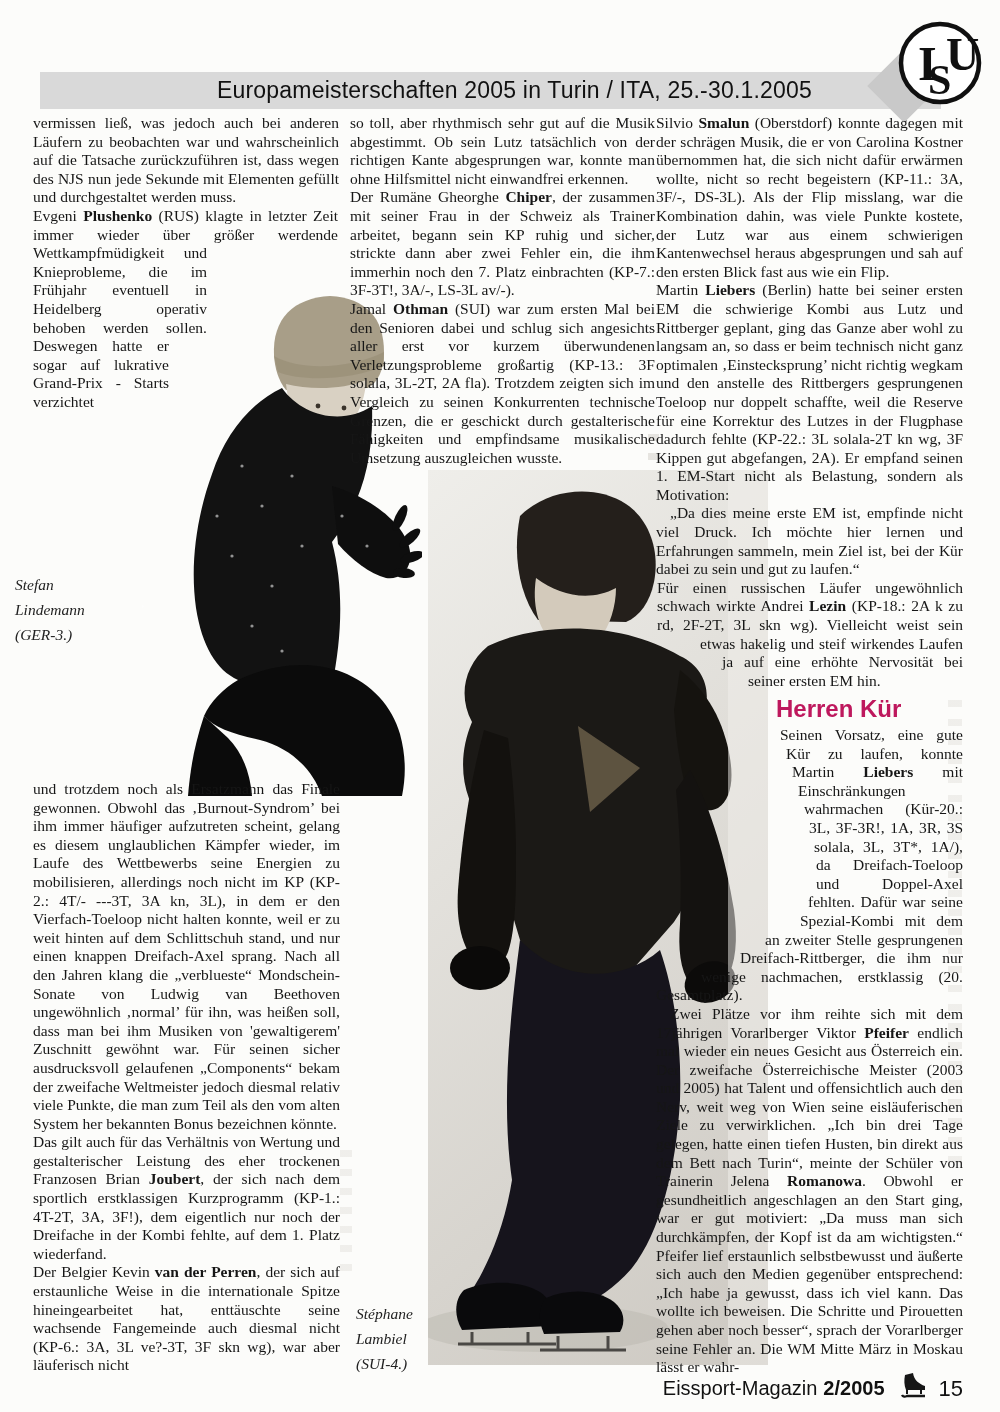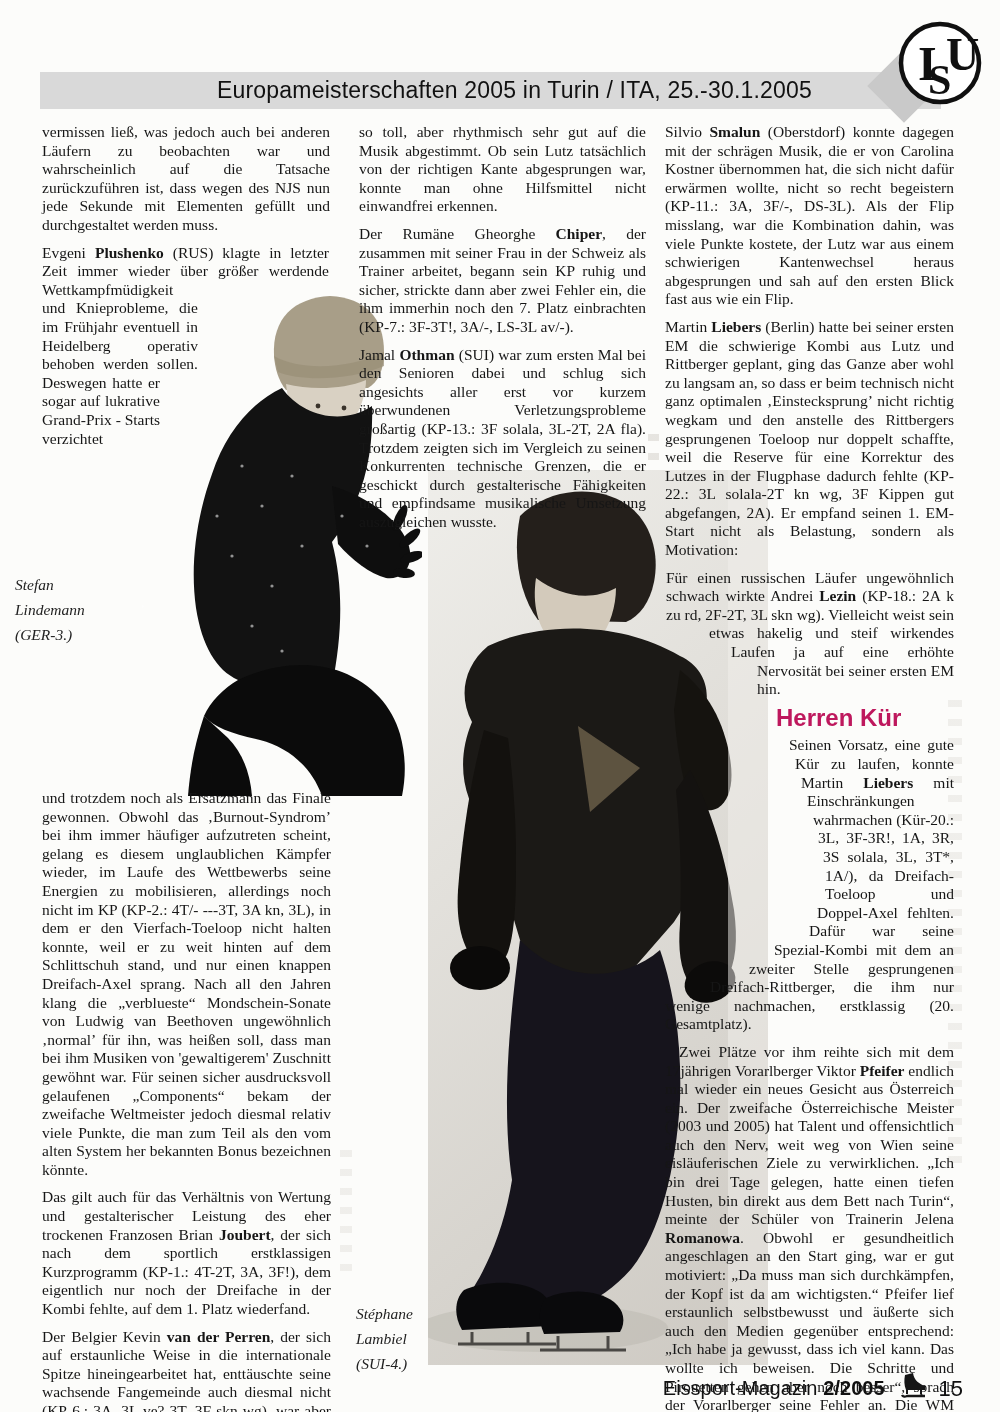--- a/index.html
+++ b/index.html
@@ -7,21 +7,21 @@
         font-family:"Liberation Serif","DejaVu Serif",serif;color:#161616;}
   
   .banner{position:absolute;left:40px;top:72px;width:853px;height:37px;background:#d9d9d9;
           display:flex;align-items:center;justify-content:center;padding-left:48px;}
   .banner-title{font-family:"Liberation Sans","DejaVu Sans",sans-serif;font-size:23px;color:#111;letter-spacing:.2px;}
   .isu{position:absolute;right:14px;top:16px;width:92px;height:96px;}
   .isu .shadow{position:absolute;left:-16px;top:44px;width:52px;height:52px;background:#c9c9c9;transform:rotate(45deg);}
   .isu svg{position:absolute;left:0;top:0;}
   
   .col{position:absolute;top:114px;font-size:15.5px;line-height:18.6px;text-align:justify;z-index:3;}
-  .col p{margin:9px;}
+  .col p{margin:0;}
   #col1{left:33px;width:306px;}
   #col1-lower{left:33px;top:780px;width:307px;}
   #col2{left:350px;width:305px;}
   #col3{left:656px;width:307px;}
   .fl{float:left;clear:left;}
   .fr{float:right;clear:right;}
   .indent{text-indent:14px;}
   .kuer-head{font-family:"Liberation Sans","DejaVu Sans",sans-serif;font-size:24px;font-weight:bold;
              margin:10px 0 7px 120px;text-align:left;color:#be185d;}
   .p6{margin-left:30px;}
@@ -153,20 +153,21 @@
 
   <div class="col" id="col2">
     <p>so toll, aber rhythmisch sehr gut auf die Musik abgestimmt. Ob sein Lutz tatsächlich von der richtigen Kante abgesprungen war, konnte man ohne Hilfsmittel nicht einwandfrei erkennen.</p>
     <p><span>Der Rumäne Gheorghe </span><b>Chiper</b><span>, der zusammen mit seiner Frau in der Schweiz als Trainer arbeitet, begann sein KP ruhig und sicher, strickte dann aber zwei Fehler ein, die ihm immerhin noch den 7. Platz einbrachten (KP-7.: 3F-3T!, 3A/-, LS-3L av/-).</span></p>
     <p><span>Jamal </span><b>Othman</b><span> (SUI) war zum ersten Mal bei den Senioren dabei und schlug sich angesichts aller erst vor kurzem überwundenen Verletzungsprobleme großartig (KP-13.: 3F solala, 3L-2T, 2A fla). Trotzdem zeigten sich im Vergleich zu seinen Konkurrenten technische Grenzen, die er geschickt durch gestalterische Fähigkeiten und empfindsame musikalische Umsetzung auszugleichen wusste.</span></p>
   </div>
 
   <div class="col" id="col3">
     <p><span>Silvio </span><b>Smalun</b><span> (Oberstdorf) konnte dagegen mit der schrägen Musik, die er von Carolina Kostner übernommen hat, die sich nicht dafür erwärmen wollte, nicht so recht begeistern (KP-11.: 3A, 3F/-, DS-3L). Als der Flip misslang, war die Kombination dahin, was viele Punkte kostete, der Lutz war aus einem schwierigen Kantenwechsel heraus abgesprungen und sah auf den ersten Blick fast aus wie ein Flip.</span></p>
     <p><span>Martin </span><b>Liebers</b><span> (Berlin) hatte bei seiner ersten EM die schwierige Kombi aus Lutz und Rittberger geplant, ging das Ganze aber wohl zu langsam an, so dass er beim technisch nicht ganz optimalen ‚Einstecksprung’ nicht richtig wegkam und den anstelle des Rittbergers gesprungenen Toeloop nur doppelt schaffte, weil die Reserve für eine Korrektur des Lutzes in der Flugphase dadurch fehlte (KP-22.: 3L solala-2T kn wg, 3F Kippen gut abgefangen, 2A). Er empfand seinen 1. EM-Start nicht als Belastung, sondern als Motivation:</span></p>
+    <p class="indent">„Da dies meine erste EM ist, empfinde nicht viel Druck. Ich möchte hier lernen und Erfahrungen sammeln, mein Ziel ist, bei der Kür dabei zu sein und gut zu laufen.“</p>
     <p><span class="fl" style="width:1px;height:56px;"></span><span class="fl" style="width:44px;height:19px;"></span><span class="fl" style="width:66px;height:19px;"></span><span class="fl" style="width:92px;height:19px;"></span><span>Für einen russischen Läufer ungewöhnlich schwach wirkte Andrei </span><b>Lezin</b><span> (KP-18.: 2A k zu rd, 2F-2T, 3L skn wg). Vielleicht weist sein etwas hakelig und steif wirkendes Laufen ja auf eine erhöhte Nervosität bei seiner ersten EM hin.</span></p>
     <div class="kuer-head">Herren Kür</div>
     <p><span class="fl" style="width:124px;height:19px;"></span><span class="fl" style="width:130px;height:19px;"></span><span class="fl" style="width:136px;height:19px;"></span><span class="fl" style="width:142px;height:19px;"></span><span class="fl" style="width:148px;height:19px;"></span><span class="fl" style="width:153px;height:19px;"></span><span class="fl" style="width:158px;height:19px;"></span><span class="fl" style="width:160px;height:19px;"></span><span class="fl" style="width:152px;height:19px;"></span><span class="fl" style="width:144px;height:19px;"></span><span class="fl" style="width:109px;height:19px;"></span><span class="fl" style="width:84px;height:19px;"></span><span class="fl" style="width:45px;height:19px;"></span><span>Seinen Vorsatz, eine gute Kür zu laufen, konnte Martin </span><b>Liebers</b><span> mit Einschränkungen wahrmachen (Kür-20.: 3L, 3F-3R!, 1A, 3R, 3S solala, 3L, 3T*, 1A/), da Dreifach-Toeloop und Doppel-Axel fehlten. Dafür war seine Spezial-Kombi mit dem an zweiter Stelle gesprungenen Dreifach-Rittberger, die ihm nur wenige nachmachen, erstklassig (20. Gesamtplatz).</span></p>
     <p class="indent p6"><span>Zwei Plätze vor ihm reihte sich mit dem 17jährigen Vorarlberger Viktor </span><b>Pfeifer</b><span> endlich mal wieder ein neues Gesicht aus Österreich ein. Der zweifache Österreichische Meister (2003 und 2005) hat Talent und offensichtlich auch den Nerv, weit weg von Wien seine eisläuferischen Ziele zu verwirklichen. „Ich bin drei Tage gelegen, hatte einen tiefen Husten, bin direkt aus dem Bett nach Turin“, meinte der Schüler von Trainerin Jelena </span><b>Romanowa</b><span>. Obwohl er gesundheitlich angeschlagen an den Start ging, war er gut motiviert: „Da muss man sich durchkämpfen, der Kopf ist da am wichtigsten.“ Pfeifer lief erstaunlich selbstbewusst und äußerte sich auch den Medien gegenüber entsprechend: „Ich habe ja gewusst, dass ich viel kann. Das wollte ich beweisen. Die Schritte und Pirouetten gehen aber noch besser“, sprach der Vorarlberger seine Fehler an. Die WM Mitte März in Moskau lässt er wahr-</span></p>
   </div>
 
   <div class="footer">
     <span>Eissport-Magazin</span>
     <span class="issue">2/2005</span>
     <span class="skate">

